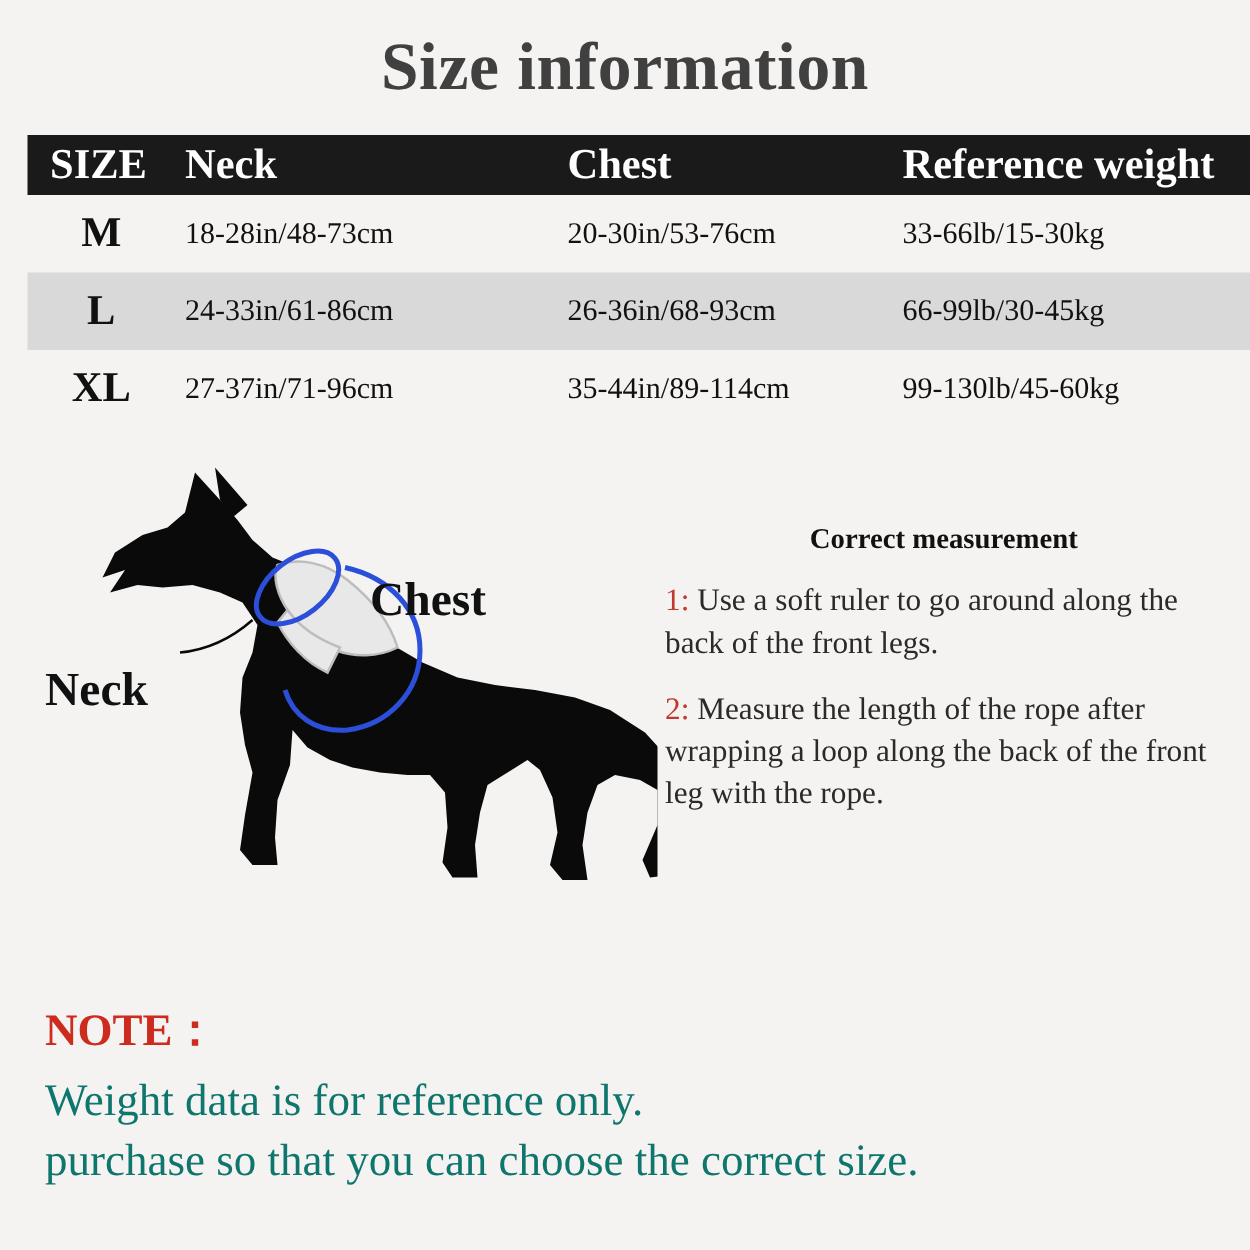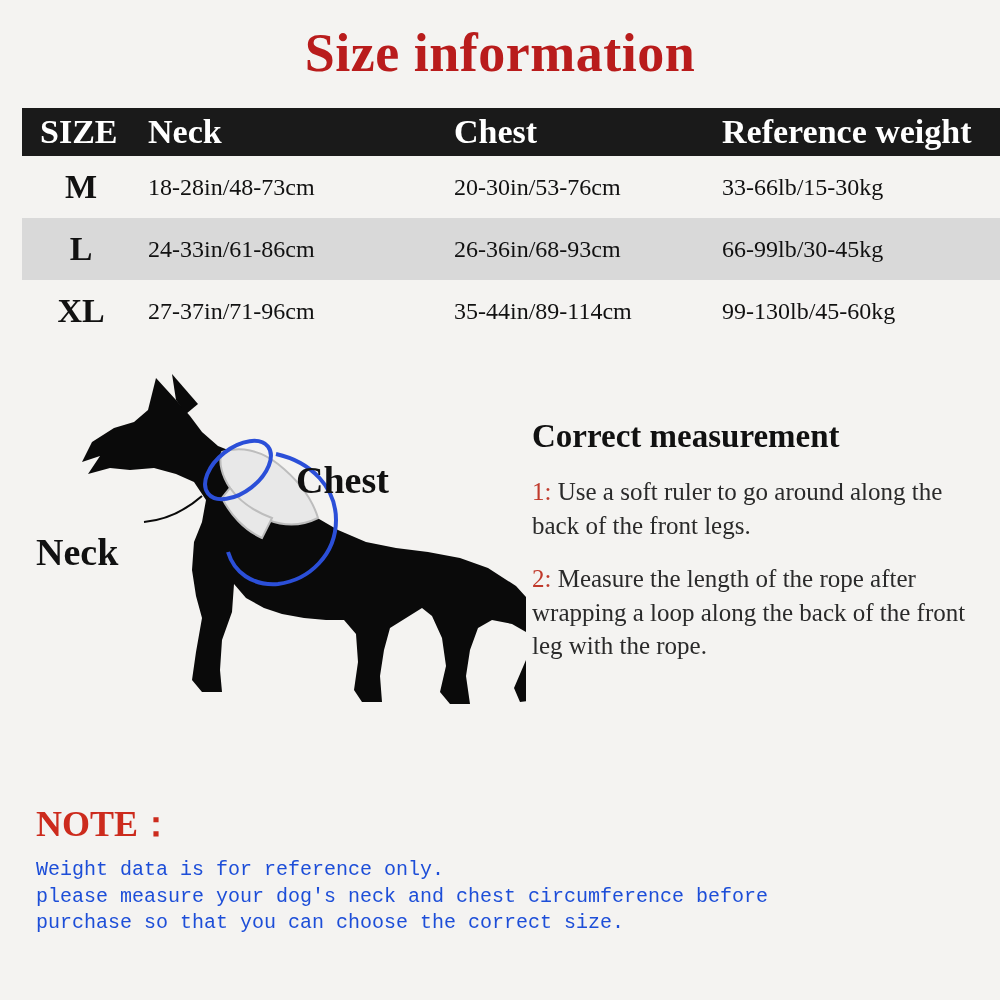--- a/index.html
+++ b/index.html
@@ -25,21 +25,21 @@
   
   .title {
     position: absolute;
     top: 22px;
     left: 0;
     width: 1000px;
     text-align: center;
     font-family: "Liberation Serif", serif;
     font-weight: bold;
     font-size: 54px;
-    color: #b91c1c;
+    color: #404040;
     letter-spacing: 0.5px;
   }
 
   
   .size-table {
     position: absolute;
     top: 108px;
     left: 22px;
     width: 956px;
     border-collapse: collapse;
@@ -121,23 +121,24 @@
   
   .measure-block {
     position: absolute;
     top: 418px;
     left: 532px;
     width: 446px;
   }
   .measure-title {
     font-family: "Liberation Serif", serif;
     font-weight: bold;
-    font-size: 33px;
+    font-size: 23px;
     color: #111;
     margin-bottom: 20px;
+    text-align: center;
   }
   .measure-step {
     font-family: "Liberation Serif", serif;
     font-size: 25px;
     color: #2a2a2a;
     line-height: 1.34;
     margin-bottom: 20px;
   }
   .step-num {
     color: #c0392b;
@@ -152,23 +153,23 @@
     width: 940px;
   }
   .note-title {
     font-family: "Liberation Serif", serif;
     font-weight: bold;
     font-size: 36px;
     color: #cc2b1d;
     margin-bottom: 8px;
   }
   .note-line {
-    font-family: Liberation Mono, monospace;
-    font-size: 20px;
-    color: #1d4ed8;
+    font-family: Liberation Serif, serif;
+    font-size: 36px;
+    color: #0f766e;
     line-height: 1.33;
   }
 </style>
 </head>
 <body>
 
 <div class="page">
 
   <div class="title">Size information</div>
 
@@ -241,17 +242,16 @@
       <span class="step-num">1:</span><span> Use a soft ruler to go around along the back of the front legs.</span>
     </div>
     <div class="measure-step">
       <span class="step-num">2:</span><span> Measure the length of the rope after wrapping a loop along the back of the front leg with the rope.</span>
     </div>
   </div>
 
   <div class="note-block">
     <div class="note-title">NOTE：</div>
     <div class="note-line">Weight data is for reference only.</div>
-    <div class="note-line">please measure your dog's neck and chest circumference before</div>
     <div class="note-line">purchase so that you can choose the correct size.</div>
   </div>
 
 </div>
 
 </body></html>

